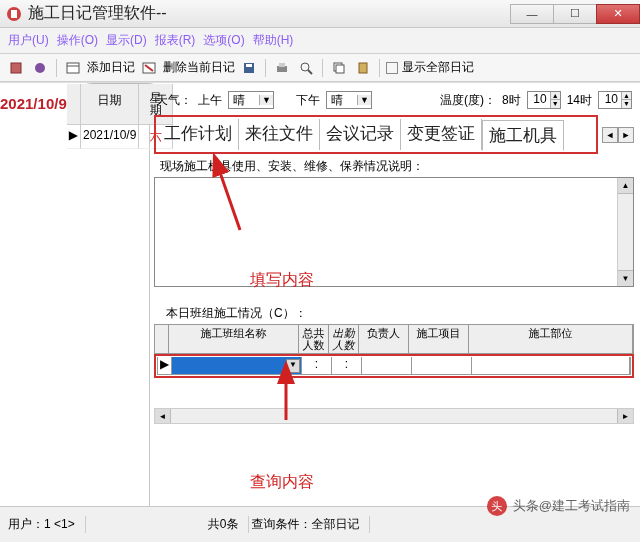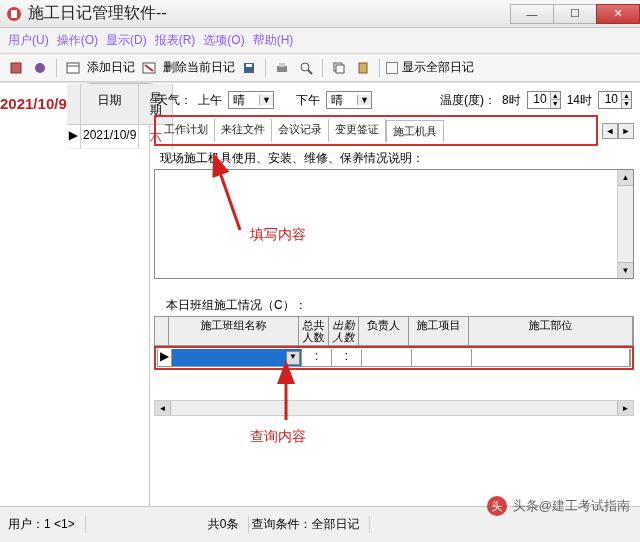--- a/index.html
+++ b/index.html
@@ -83,37 +83,37 @@
   .spinner .arrs { display:flex; flex-direction:column; width:10px; }
   .spinner .arrs span { height:8px; line-height:8px; font-size:7px; text-align:center; background:#eee; border-left:1px solid #aaa; }
   .spinner .arrs span:first-child { border-bottom:1px solid #aaa; }
   
   .tabs-wrap { display:flex; align-items:center; }
   .tabs {
     display:flex; border:2px solid #d03030; padding:2px 2px;
     flex:1;
   }
   .tab {
-    padding:3px 6px; font-size:11px; color:#222;
+    padding:3px 6px; font-size:17px; color:#222;
     border-right:1px solid #bbb;
   }
   .tab:last-child { border-right:none; background:#fff; }
   .tab.active { background:#fff; border:1px solid #bbb; border-bottom-color:#fff; position:relative; top:1px; }
   .tab-nav { display:flex; margin-left:4px; }
   .tab-nav button { width:16px; height:16px; border:1px solid #999; background:#eee; font-size:9px; padding:0; }
   
   .field-label { font-size:12px; margin:4px 0 2px 6px; }
   .textarea {
     border:1px solid #888; background:#fff; height:110px; position:relative;
   }
   .textarea .scroll { position:absolute; right:0; top:0; bottom:0; width:16px; background:#eee; border-left:1px solid #ccc; }
   .textarea .scroll .sbtn { height:16px; background:#ddd; border-bottom:1px solid #bbb; display:flex;align-items:center;justify-content:center; font-size:8px; }
   .textarea .scroll .sbtn.bottom { position:absolute; bottom:0; left:0; right:0; border-top:1px solid #bbb; border-bottom:none; }
   
-  .annot { color:#d02020; font-size:14px; font-weight:500; position:absolute; }
+  .annot { color:#d02020; font-size:16px; font-weight:500; position:absolute;margin-top:44px; }
   .arrow-svg { position:absolute; pointer-events:none; }
   
   .grid-wrap { margin-top:14px; }
   .grid-border { border:2px solid #d03030; padding:1px; }
   .grid-head { display:flex; background:#eee; border:1px solid #999; }
   .grid-head > div { border-right:1px solid #999; padding:2px 2px; text-align:center; font-size:11px; line-height:1.1; }
   .gh0{flex:0 0 14px;} .gh1{flex:0 0 130px;} .gh2{flex:0 0 30px;flex-direction:column;display:flex;}
   .gh3{flex:0 0 30px;font-style:italic;} .gh4{flex:0 0 50px;} .gh5{flex:0 0 60px;} .gh6{flex:1;}
   .grid-row { display:flex; border:1px solid #999; border-top:none; height:18px; }
   .grid-row > div { border-right:1px solid #999; }

